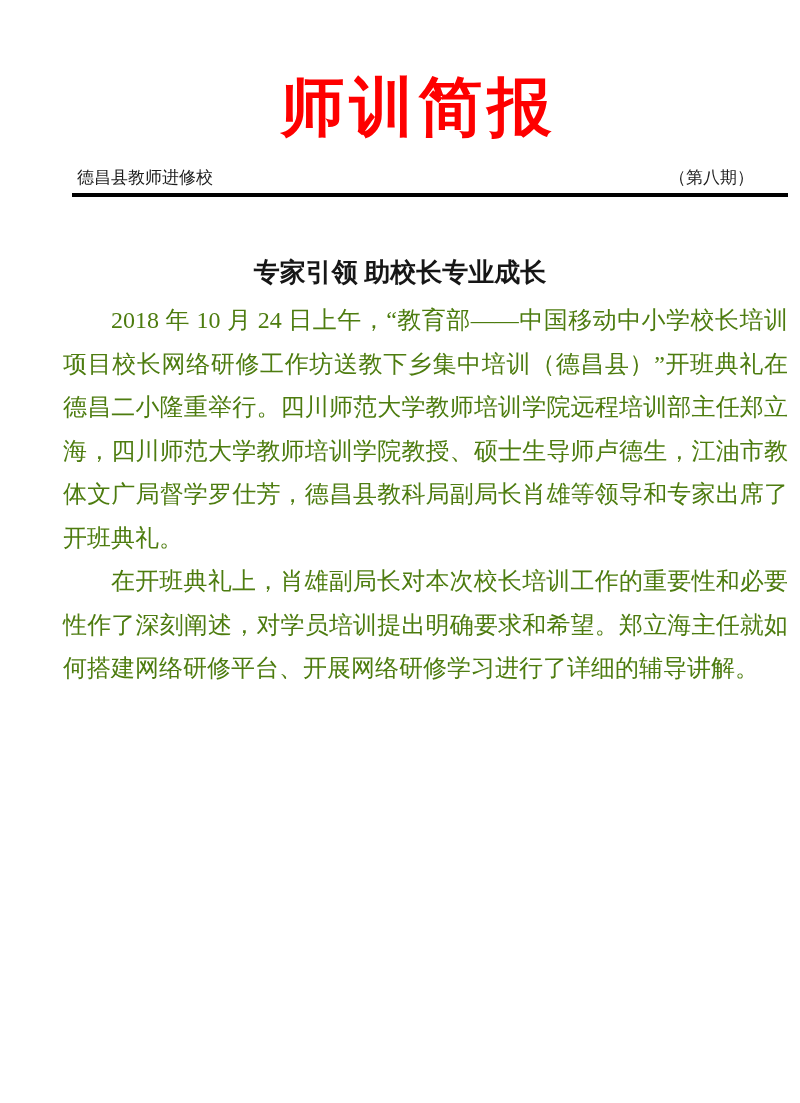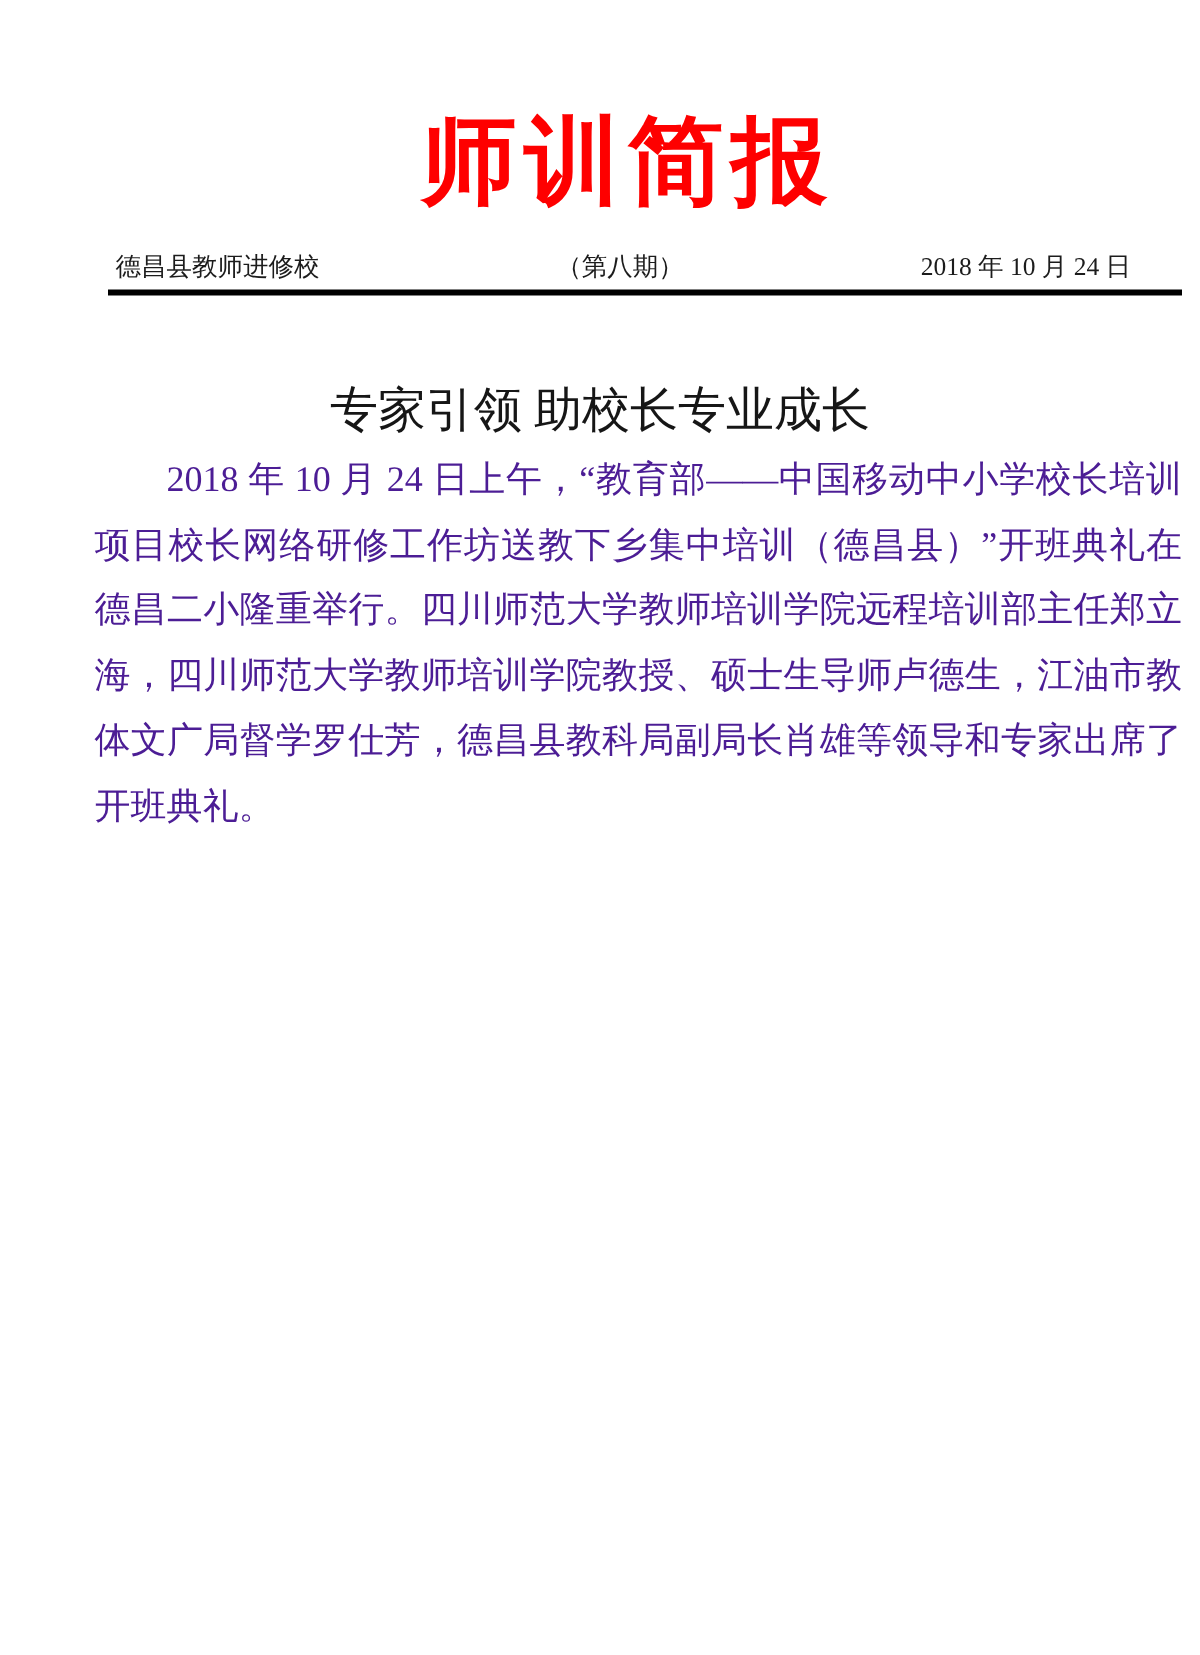--- a/index.html
+++ b/index.html
@@ -54,55 +54,55 @@
       height: 4px;
       background: #000000;
     }
     .article-title {
       position: absolute;
       top: 254px;
       left: 0;
       width: 100%;
       margin: 0;
       text-align: center;
-      font-size: 32px;
-      font-weight: normal;
+      font-size: 26px;
+      font-weight: bold;
       line-height: 38px;
       color: #161616;
       white-space: pre;
     }
     .article-body {
       position: absolute;
       top: 299px;
       left: 63px;
       width: 725px;
     }
     .article-body p {
       margin: 0;
       font-size: 24px;
       line-height: 43.5px;
       text-align: justify;
       text-indent: 2em;
-      color: #4c1d95;
+      color: #4d7c0f;
     }
   </style>
 </head>
 <body>
 
 <div class="page">
 
   <h1 class="masthead">师训简报</h1>
 
   <div class="issue-line">
     <span>德昌县教师进修校</span>
     <span>（第八期）</span>
-    <span>2018 年 10 月 24 日</span>
   </div>
 
   <div class="divider"></div>
 
   <h2 class="article-title">专家引领 助校长专业成长</h2>
 
   <div class="article-body">
     <p>2018 年 10 月 24 日上午，“教育部——中国移动中小学校长培训项目校长网络研修工作坊送教下乡集中培训（德昌县）”开班典礼在德昌二小隆重举行。四川师范大学教师培训学院远程培训部主任郑立海，四川师范大学教师培训学院教授、硕士生导师卢德生，江油市教体文广局督学罗仕芳，德昌县教科局副局长肖雄等领导和专家出席了开班典礼。</p>
+    <p>在开班典礼上，肖雄副局长对本次校长培训工作的重要性和必要性作了深刻阐述，对学员培训提出明确要求和希望。郑立海主任就如何搭建网络研修平台、开展网络研修学习进行了详细的辅导讲解。</p>
   </div>
 
 </div>
 
 </body></html>

